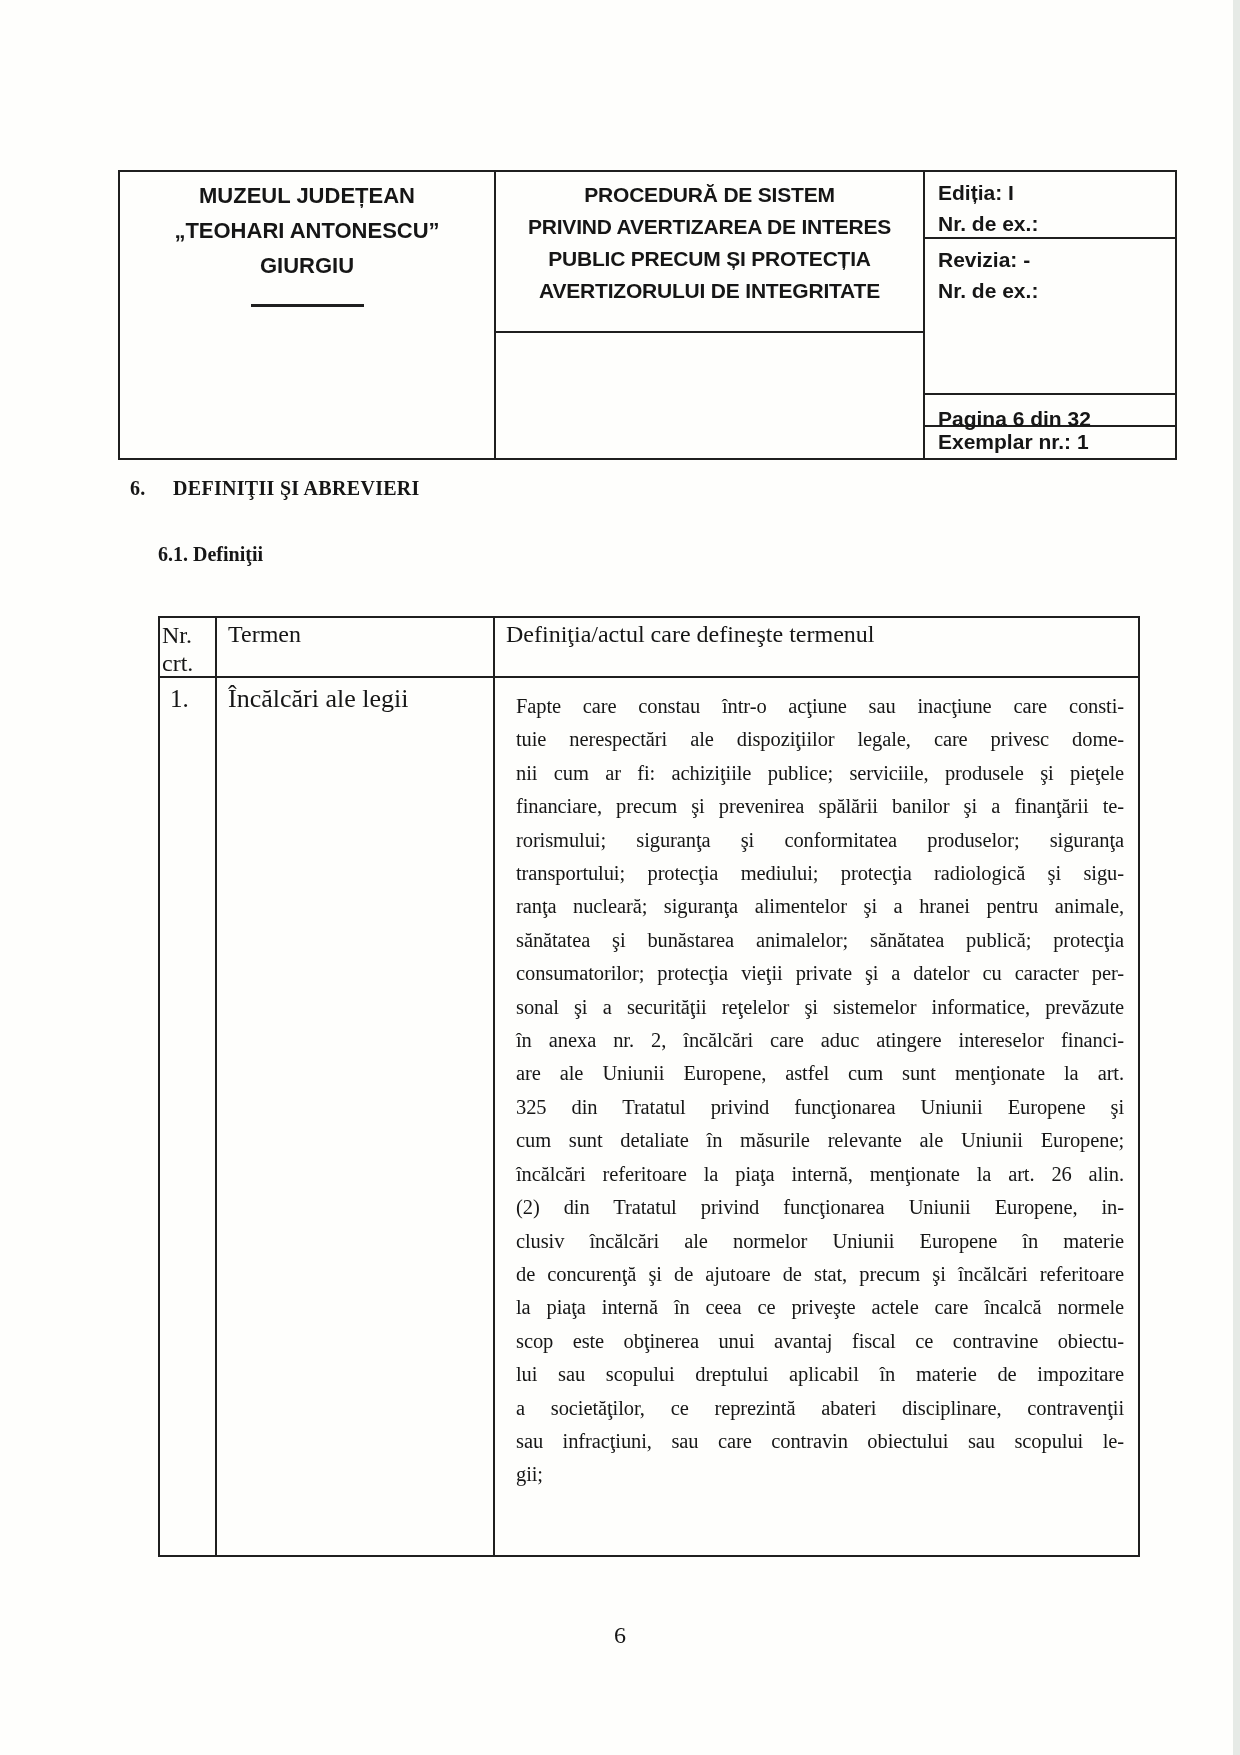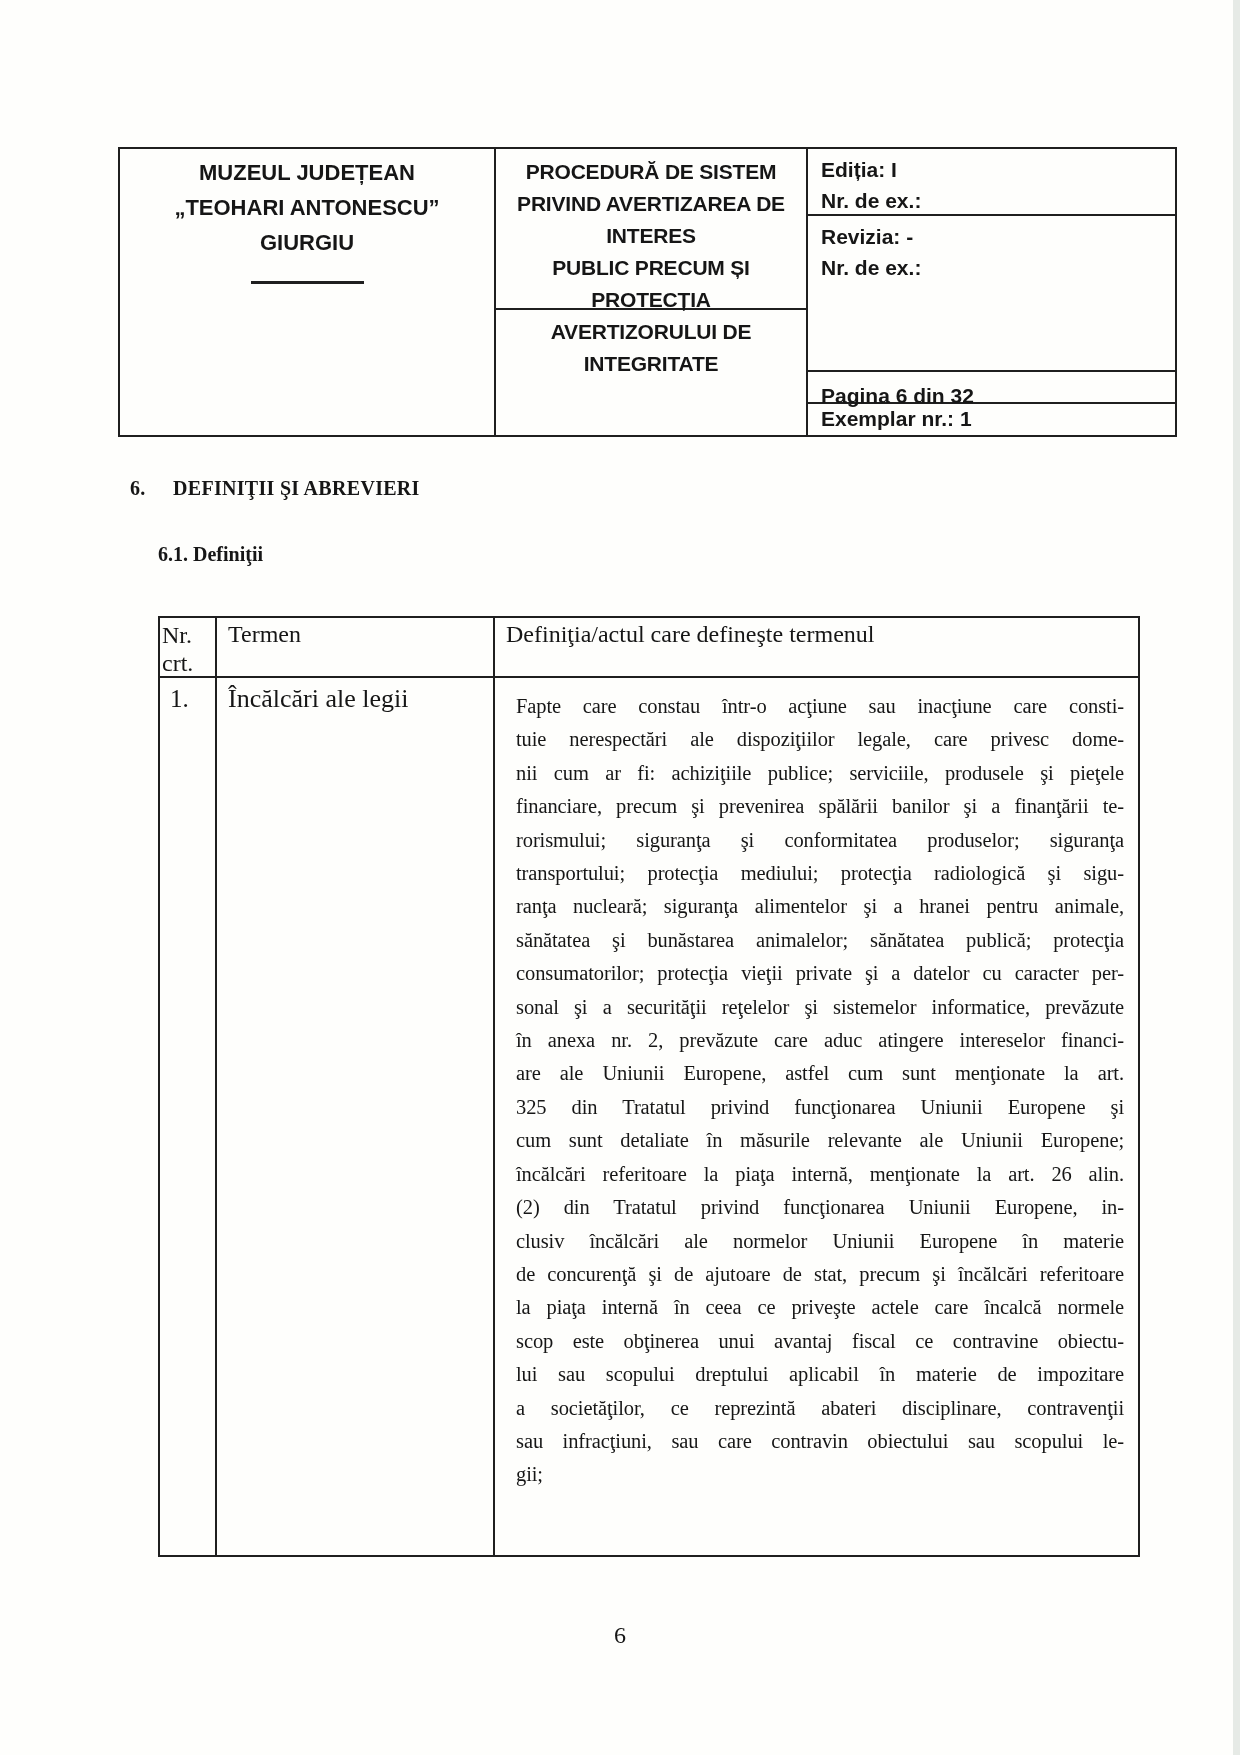--- a/index.html
+++ b/index.html
@@ -12,28 +12,28 @@
     overflow:hidden;
   }
   
   .scan-edge{
     position:absolute;right:0;top:0;width:7px;height:100%;
     background:#e6eae6;
   }
 
   
   .ht{
-    position:absolute;left:118px;top:147px;width:1059px;height:290px;
+    position:absolute;left:118px;top:170px;width:1059px;height:290px;
     border:2px solid #1f1f1f;
     display:flex;box-sizing:border-box;
     font-family:"Liberation Sans","DejaVu Sans",sans-serif;
     font-weight:bold;
   }
   .ht-col1{width:374px;box-sizing:border-box;}
-  .ht-col2{width:312px;border-left:2px solid #1f1f1f;box-sizing:border-box;display:flex;flex-direction:column;}
+  .ht-col2{width:429px;border-left:2px solid #1f1f1f;box-sizing:border-box;display:flex;flex-direction:column;}
   .ht-col3{flex:1;border-left:2px solid #1f1f1f;box-sizing:border-box;display:flex;flex-direction:column;}
   .org-cell{padding-top:6px;text-align:center;font-size:22px;line-height:35px;}
   .sig-line{width:113px;height:0;border-bottom:3px solid #1f1f1f;margin:21px auto 0 auto;}
   .title-cell{
     height:161px;border-bottom:2px solid #1f1f1f;box-sizing:border-box;
     text-align:center;font-size:21px;line-height:32px;padding-top:7px;
     letter-spacing:-0.2px;
   }
   .ht-col2-empty{flex:1;}
   .c3-cell{box-sizing:border-box;padding:5px 8px 0 13px;font-size:21px;line-height:31px;}
@@ -137,21 +137,21 @@
         <div class="def-line">Fapte care constau într-o acţiune sau inacţiune care consti-</div>
         <div class="def-line">tuie nerespectări ale dispoziţiilor legale, care privesc dome-</div>
         <div class="def-line">nii cum ar fi: achiziţiile publice; serviciile, produsele şi pieţele</div>
         <div class="def-line">financiare, precum şi prevenirea spălării banilor şi a finanţării te-</div>
         <div class="def-line">rorismului; siguranţa şi conformitatea produselor; siguranţa</div>
         <div class="def-line">transportului; protecţia mediului; protecţia radiologică şi sigu-</div>
         <div class="def-line">ranţa nucleară; siguranţa alimentelor şi a hranei pentru animale,</div>
         <div class="def-line">sănătatea şi bunăstarea animalelor; sănătatea publică; protecţia</div>
         <div class="def-line">consumatorilor; protecţia vieţii private şi a datelor cu caracter per-</div>
         <div class="def-line">sonal şi a securităţii reţelelor şi sistemelor informatice, prevăzute</div>
-        <div class="def-line">în anexa nr. 2, prevăzute care aduc atingere intereselor financi-</div>
+        <div class="def-line">în anexa nr. 2, încălcări care aduc atingere intereselor financi-</div>
         <div class="def-line">are ale Uniunii Europene, astfel cum sunt menţionate la art.</div>
         <div class="def-line">325 din Tratatul privind funcţionarea Uniunii Europene şi</div>
         <div class="def-line">cum sunt detaliate în măsurile relevante ale Uniunii Europene;</div>
         <div class="def-line">încălcări referitoare la piaţa internă, menţionate la art. 26 alin.</div>
         <div class="def-line">(2) din Tratatul privind funcţionarea Uniunii Europene, in-</div>
         <div class="def-line">clusiv încălcări ale normelor Uniunii Europene în materie</div>
         <div class="def-line">de concurenţă şi de ajutoare de stat, precum şi încălcări referitoare</div>
         <div class="def-line">la piaţa internă în ceea ce priveşte actele care încalcă normele</div>
         <div class="def-line">scop este obţinerea unui avantaj fiscal ce contravine obiectu-</div>
         <div class="def-line">lui sau scopului dreptului aplicabil în materie de impozitare</div>

